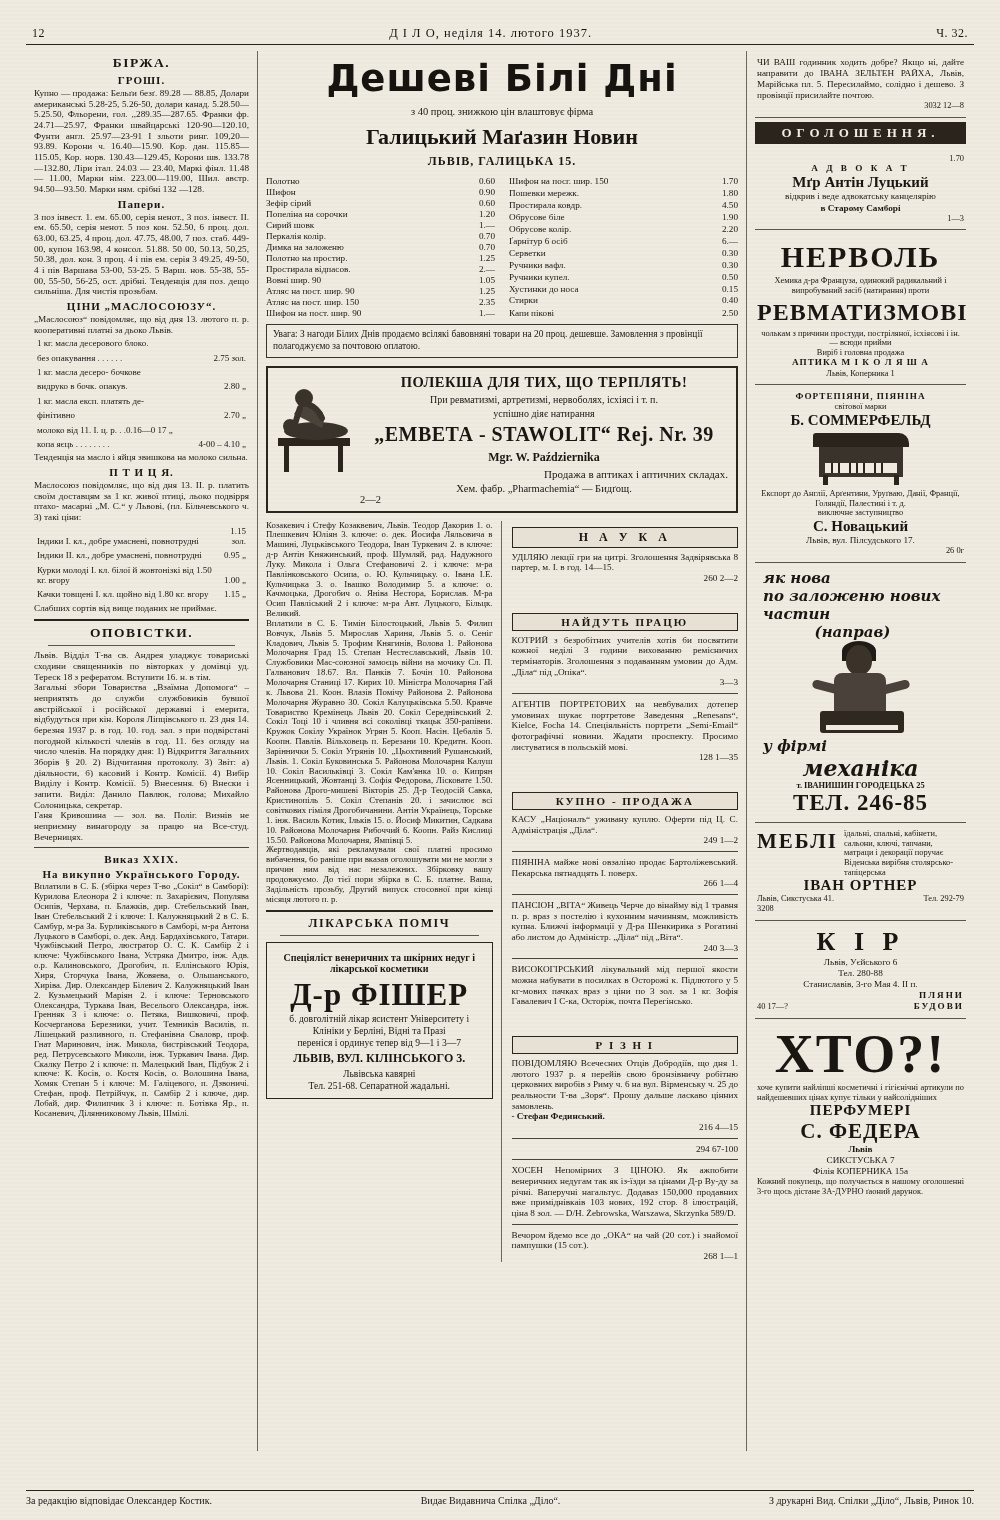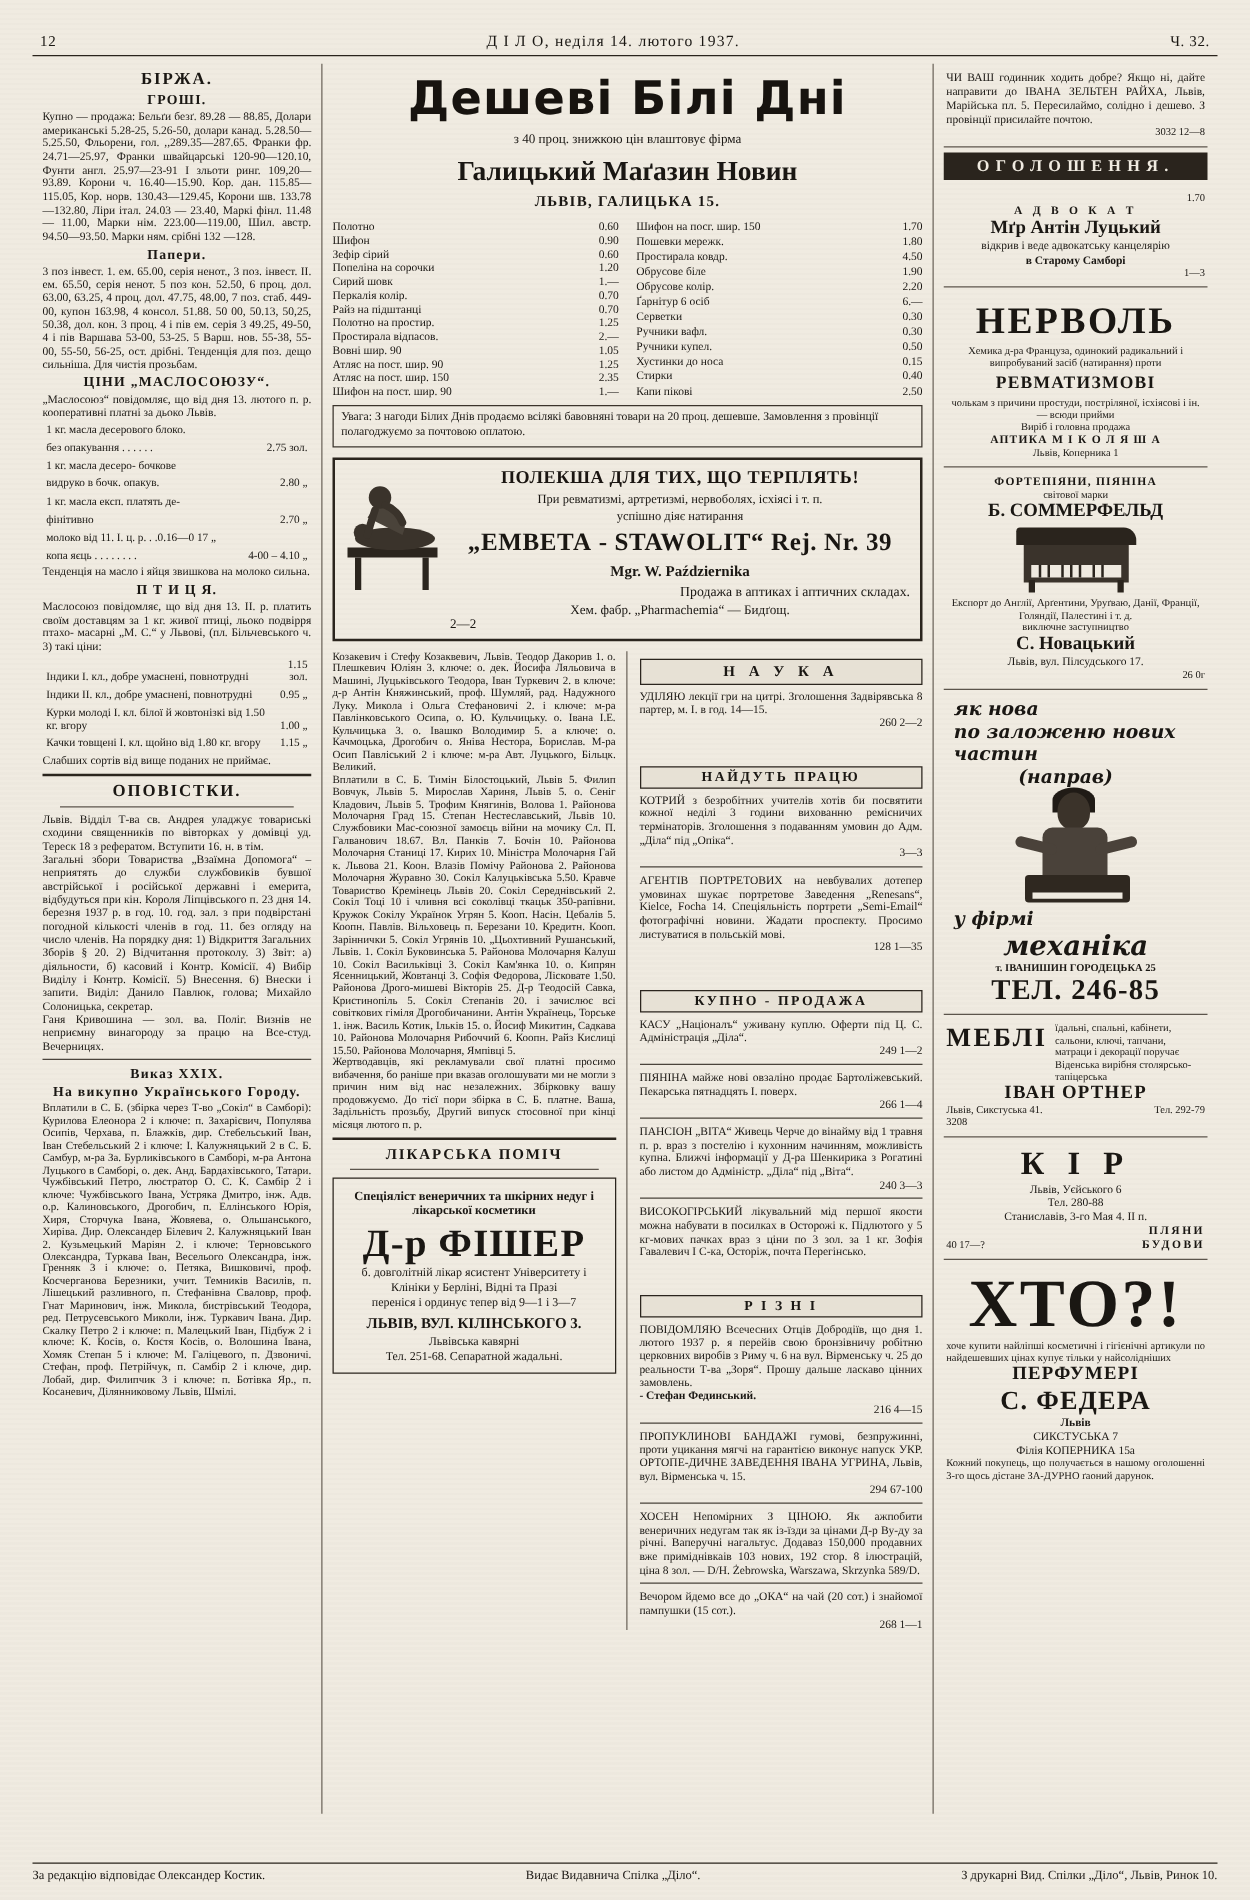--- a/index.html
+++ b/index.html
@@ -102,21 +102,21 @@
   .ad .xs{font-size:8.4px;line-height:1.15;}
   .banner{
     background:#2a241d;color:#f0ebe1;font-weight:bold;
     letter-spacing:5px;text-align:center;font-size:13px;padding:3px 0;
     margin:4px 0;
   }
   .nervol{
     font-weight:bold;font-size:30px;letter-spacing:2px;text-align:center;
     margin:4px 0 2px 0;
   }
-  .revma{font-weight:bold;font-size:14px;letter-spacing:1px;text-align:center;margin:3px 0;}
+  .revma{font-weight:bold;font-size:24px;letter-spacing:1px;text-align:center;margin:3px 0;}
   .xto{
     font-weight:bold;font-size:54px;letter-spacing:2px;text-align:center;
     line-height:1;margin:2px 0;
   }
   .kir{font-weight:bold;font-size:26px;letter-spacing:6px;text-align:center;}
   .mebli{font-weight:bold;font-size:21px;letter-spacing:2px;}
   .script{
     font-family:"DejaVu Serif", serif;font-style:italic;font-weight:bold;
     font-size:22px;text-align:center;
   }
@@ -278,21 +278,21 @@
               </tr>
           <tr>
                 <td class="nm">Сирий шовк</td>
                 <td class="val">1.—</td>
               </tr>
           <tr>
                 <td class="nm">Перкалія колір.</td>
                 <td class="val">0.70</td>
               </tr>
           <tr>
-                <td class="nm">Райз на підштанці</td>
+                <td class="nm">Димка на заложеню</td>
                 <td class="val">0.70</td>
               </tr>
           <tr>
                 <td class="nm">Полотно на простир.</td>
                 <td class="val">1.25</td>
               </tr>
           <tr>
                 <td class="nm">Простирала відпасов.</td>
                 <td class="val">2.—</td>
               </tr>
@@ -436,21 +436,20 @@
           <div class="body-text">ПАНСІОН „ВІТА“ Живець Черче до вінайму від 1 травня п. р. враз з постелію і кухонним начинням, можливість купна. Ближчі інформації у Д-ра Шенкирика з Рогатині або листом до Адміністр. „Діла“ під „Віта“.</div>
           <div class="body-text" style="text-align:right">240 3—3</div>
           <div class="hr-full"></div>
           <div class="body-text">ВИСОКОГІРСЬКИЙ лікувальний мід першої якости можна набувати в посилках в Осторожі к. Підлютого у 5 кг-мових пачках враз з ціни по 3 зол. за 1 кг. Зофія Гавалевич І С-ка, Осторіж, почта Перегінсько.</div>
 
           <div class="hdrbar sm">Р І З Н І</div>
           <div class="body-text">ПОВІДОМЛЯЮ Всечесних Отців Добродіїв, що дня 1. лютого 1937 р. я перейів свою бронзівничу робітню церковних виробів з Риму ч. 6 на вул. Вірменську ч. 25 до реальности Т-ва „Зоря“. Прошу дальше ласкаво цінних замовлень.</div>
           <div class="body-text b">- Стефан Фединський.</div>
           <div class="body-text" style="text-align:right">216 4—15</div>
           <div class="hr-full"></div>
-          <div class="body-text">ПРОПУКЛИНОВІ БАНДАЖІ гумові, безпружинні, проти уцикання мягчі на гарантією виконує напуск УКР. ОРТОПЕ-ДИЧНЕ ЗАВЕДЕННЯ ІВАНА УГРИНА, Львів, вул. Вірменська ч. 15.</div>
           <div class="body-text" style="text-align:right">294 67-100</div>
           <div class="hr-full"></div>
           <div class="body-text">ХОСЕН Непомірних З ЦІНОЮ. Як ажпобити венеричних недугам так як із-їзди за цінами Д-р Ву-ду за річні. Ваперучні нагальтус. Додаваз 150,000 продавних вже приміднівкаів 103 нових, 192 стор. 8 ілюстрацій, ціна 8 зол. — D/H. Żebrowska, Warszawa, Skrzynka 589/D.</div>
           <div class="hr-full"></div>
           <div class="body-text">Вечором йдемо все до „ОКА“ на чай (20 сот.) і знайомої пампушки (15 сот.).</div>
           <div class="body-text" style="text-align:right">268 1—1</div>
         </div>
       </div>
     </div>
 

